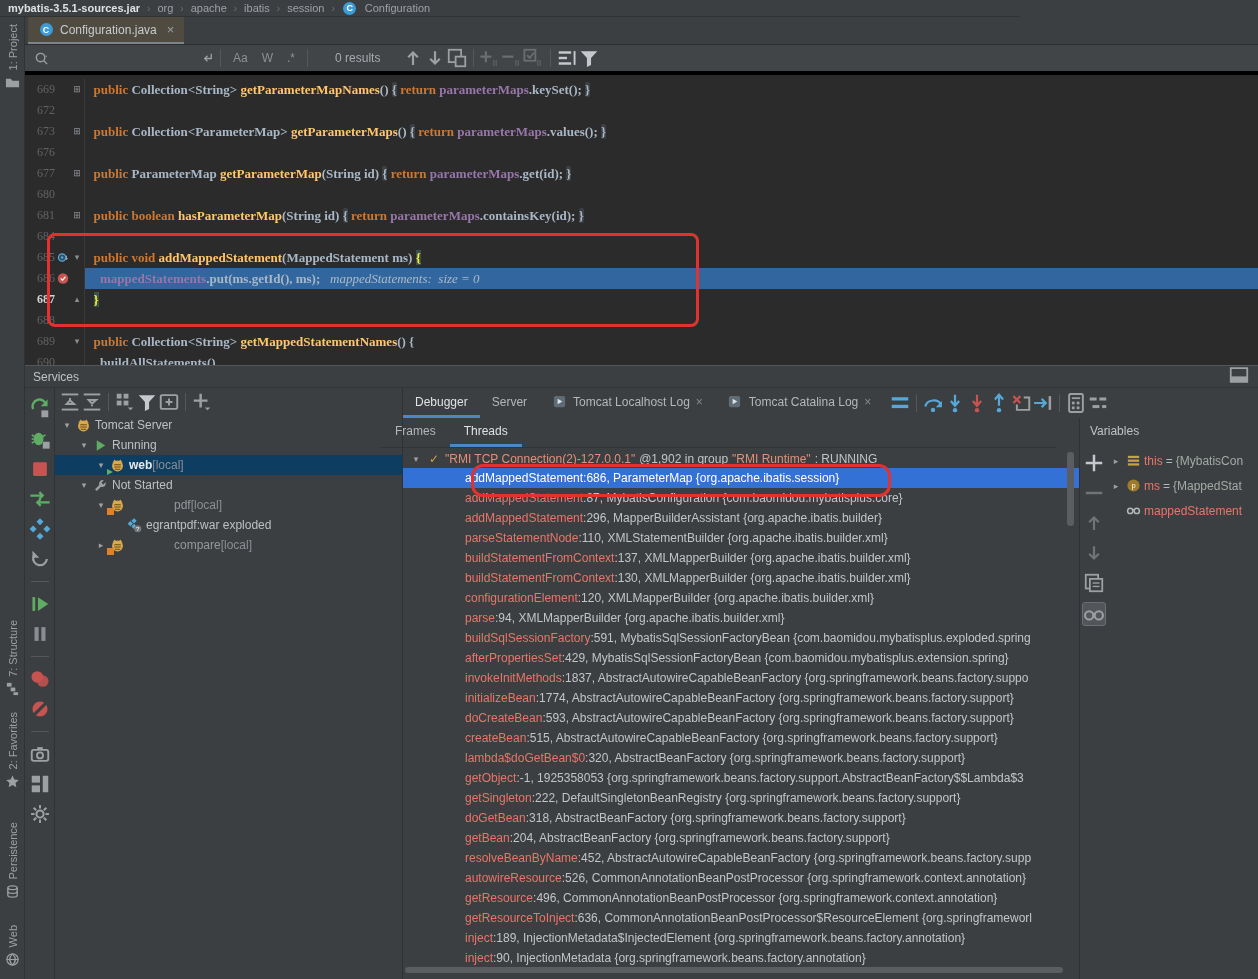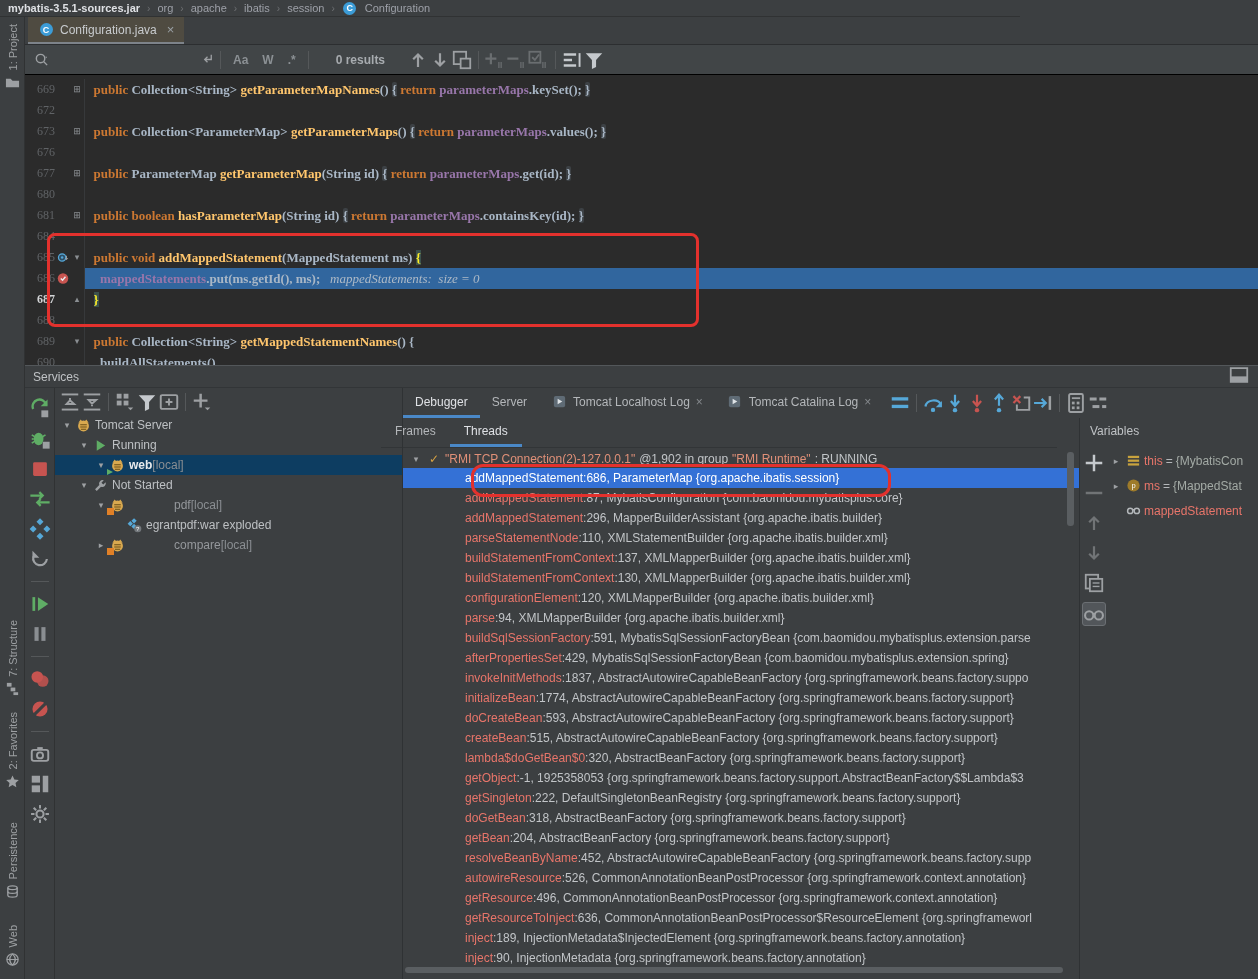--- a/index.html
+++ b/index.html
@@ -24,21 +24,21 @@
   .stripe-item{position:absolute;left:0;width:25px;display:flex;flex-direction:column;align-items:center;color:#9da0a3;font-size:11px;}
   .stripe-item .vtxt{writing-mode:vertical-rl;transform:rotate(180deg);white-space:nowrap;}
   .stripe-item .ic{margin-top:4px;}
 
   
   #tabbar{position:absolute;left:25px;top:17px;right:0;height:28px;background:#3c3f41;border-bottom:1px solid #2c2e30;box-sizing:border-box;display:flex;align-items:stretch;}
   .edtab{display:flex;align-items:center;gap:6px;padding:0 10px;margin-left:3px;background:#4f4b41;border-bottom:2px solid #7d838a;box-sizing:border-box;color:#c8cbce;font-size:12px;}
   .edtab .close{color:#9aa0a5;font-size:13px;margin-left:4px;}
 
   
-  #searchbar{position:absolute;left:25px;top:45px;right:0;height:30px;background:#414547;border-bottom:1px solid #000000;box-sizing:border-box;display:flex;align-items:center;padding-left:8px;color:#8f9499;font-weight:bold;}
+  #searchbar{position:absolute;left:25px;top:45px;right:0;height:30px;background:#414547;border-bottom:4px solid #000000;box-sizing:border-box;display:flex;align-items:center;padding-left:8px;color:#8f9499;}
   #searchbar .opt{font-size:12px;color:#8b9094;margin:0 7px;}
   #searchbar .results{color:#a7abaf;margin:0 22px;}
   #searchbar .dim{opacity:.45;}
   #search-input{flex:0 0 150px;height:20px;}
 
   
   #editor{position:absolute;left:25px;top:75px;right:0;height:290px;background:#2b2b2b;overflow:hidden;padding-top:4px;box-sizing:border-box;}
   .cl{display:flex;height:21px;line-height:21px;font-family:Liberation Serif, serif;font-size:13px;font-weight:bold;white-space:pre;}
   .gut{width:60px;flex:none;display:flex;align-items:center;border-right:1px solid #37393b;box-sizing:border-box;background:#2b2b2b;}
   .gut .num{width:30px;text-align:right;color:#606366;font-size:12px;font-weight:normal;flex:none;}
@@ -689,21 +689,21 @@
       <div class="frow">
         <span class="fm">configurationElement</span>
         <span>:120, XMLMapperBuilder {org.apache.ibatis.builder.xml}</span>
       </div>
       <div class="frow">
         <span class="fm">parse</span>
         <span>:94, XMLMapperBuilder {org.apache.ibatis.builder.xml}</span>
       </div>
       <div class="frow">
         <span class="fm">buildSqlSessionFactory</span>
-        <span>:591, MybatisSqlSessionFactoryBean {com.baomidou.mybatisplus.extension.parse</span>
+        <span>:591, MybatisSqlSessionFactoryBean {com.baomidou.mybatisplus.exploded.spring</span>
       </div>
       <div class="frow">
         <span class="fm">afterPropertiesSet</span>
         <span>:429, MybatisSqlSessionFactoryBean {com.baomidou.mybatisplus.extension.spring}</span>
       </div>
       <div class="frow">
         <span class="fm">invokeInitMethods</span>
         <span>:1837, AbstractAutowireCapableBeanFactory {org.springframework.beans.factory.suppo</span>
       </div>
       <div class="frow">

